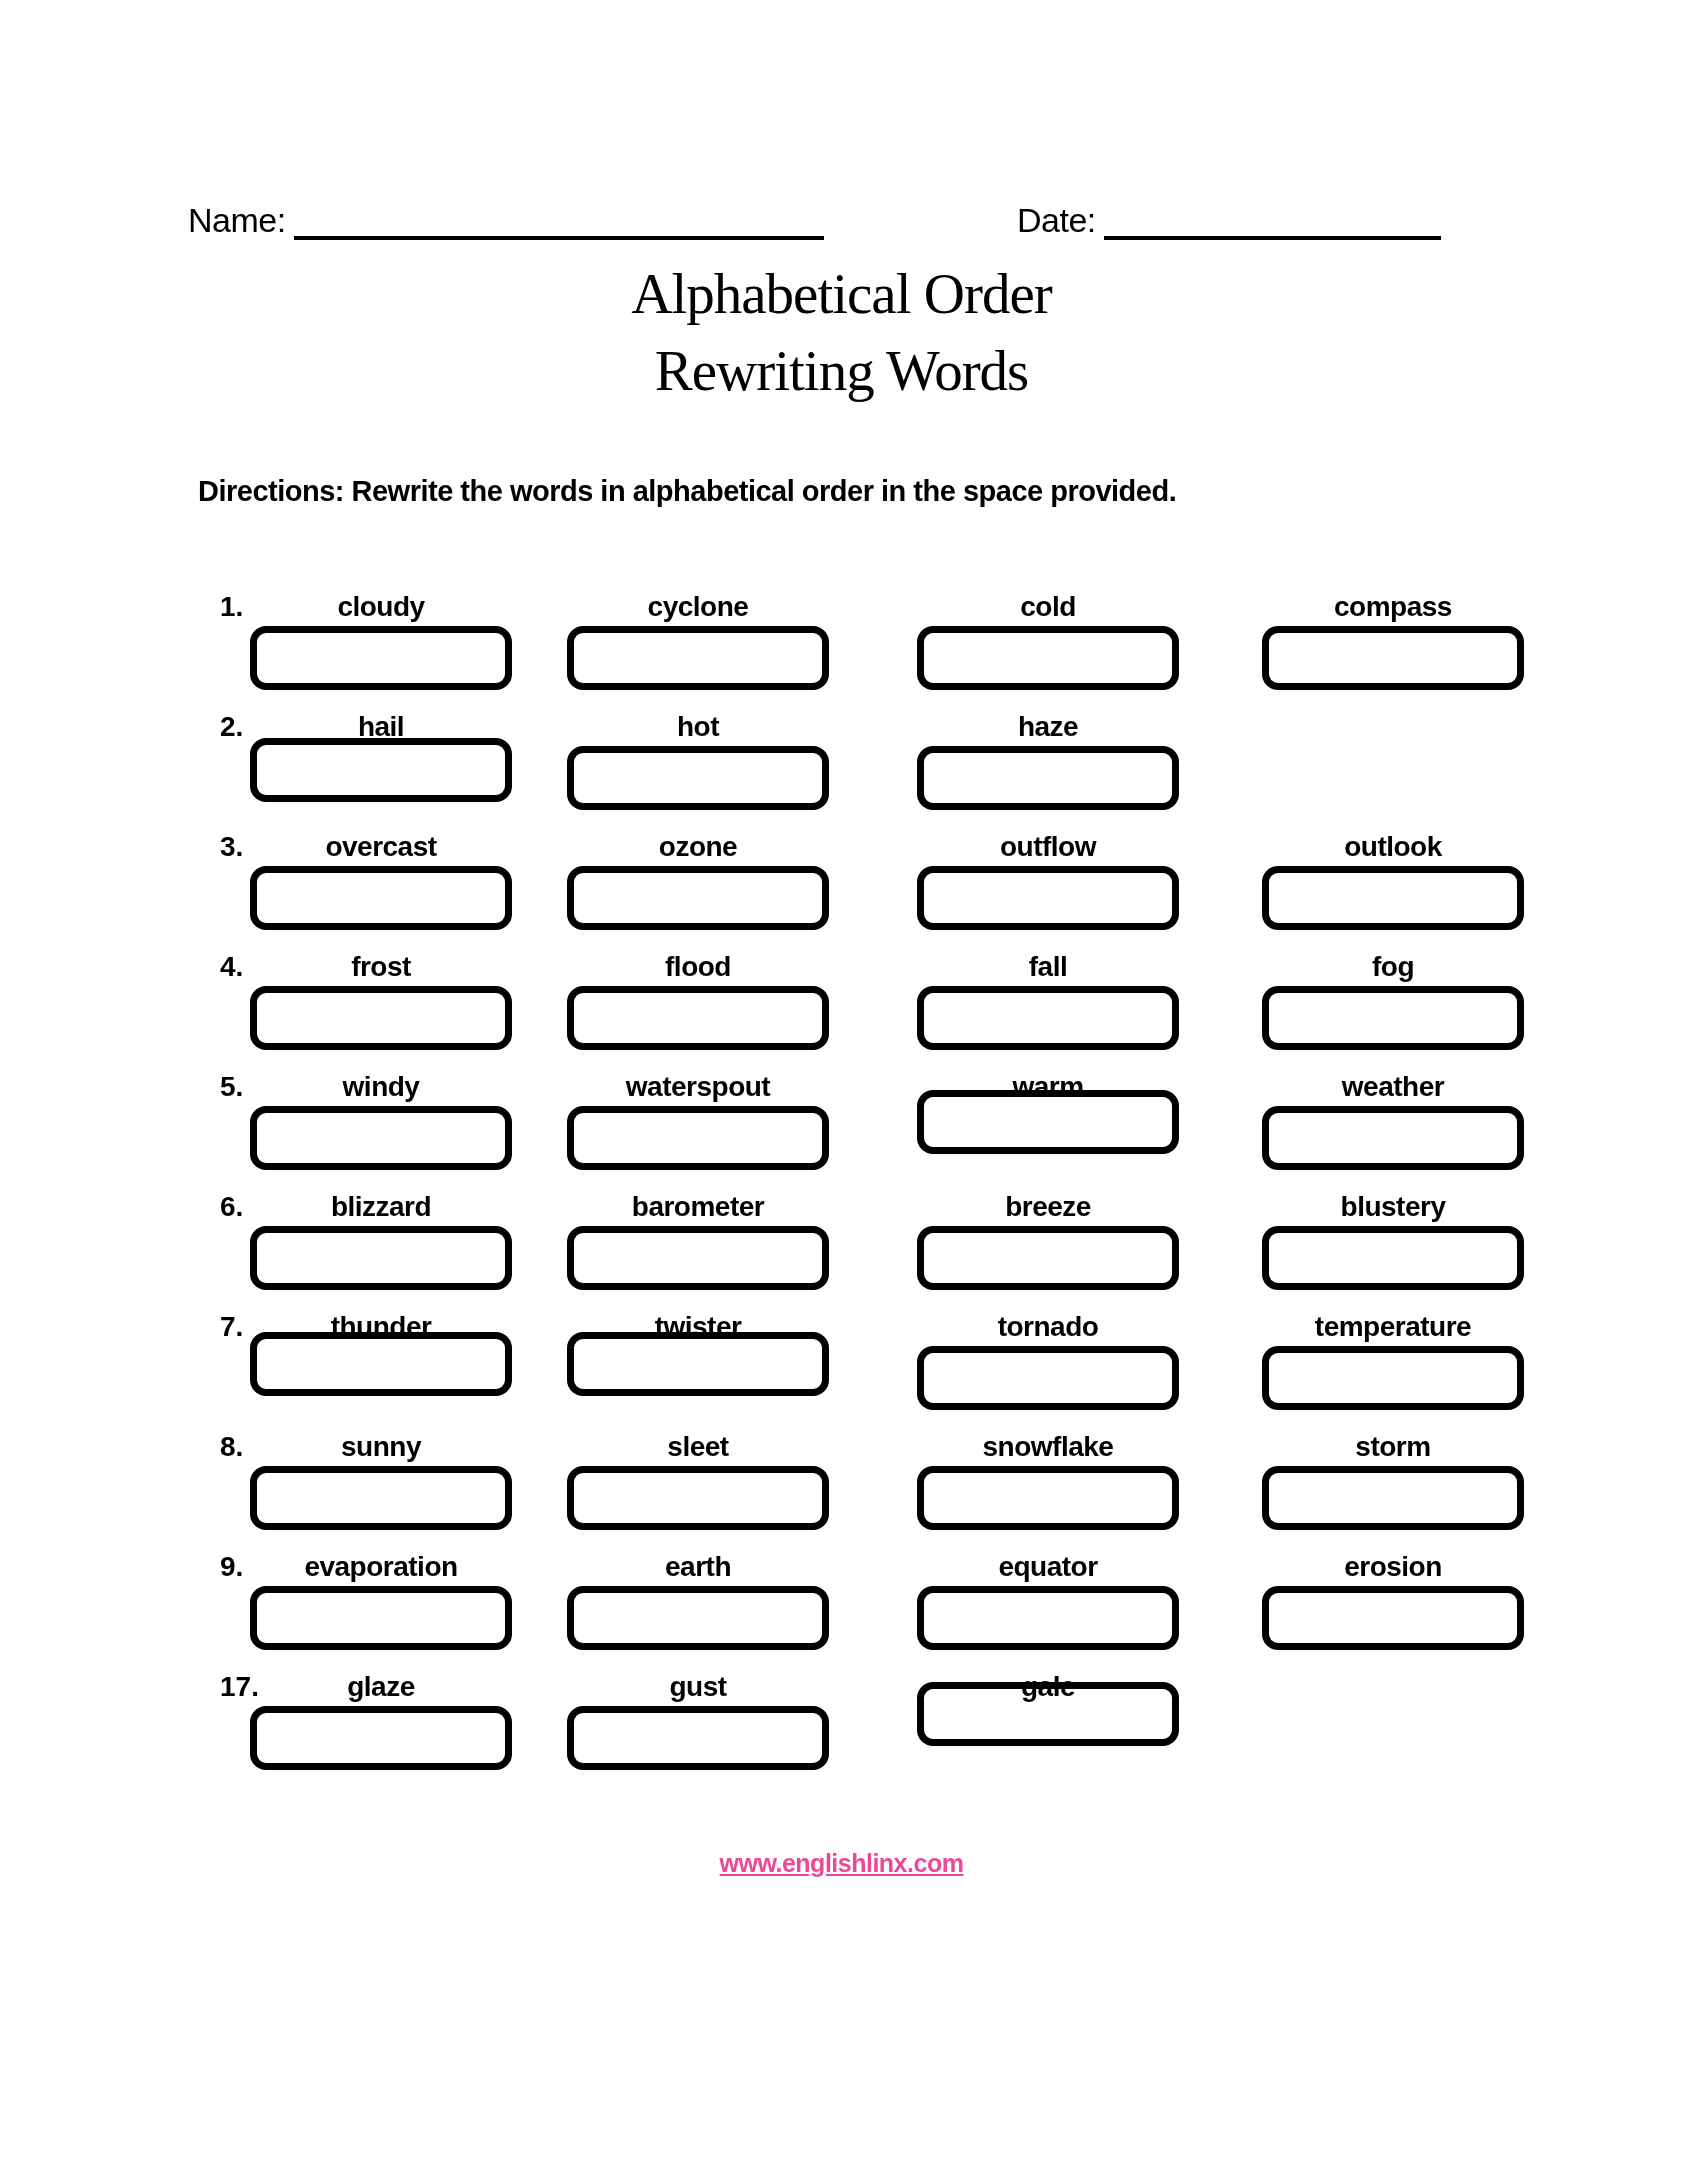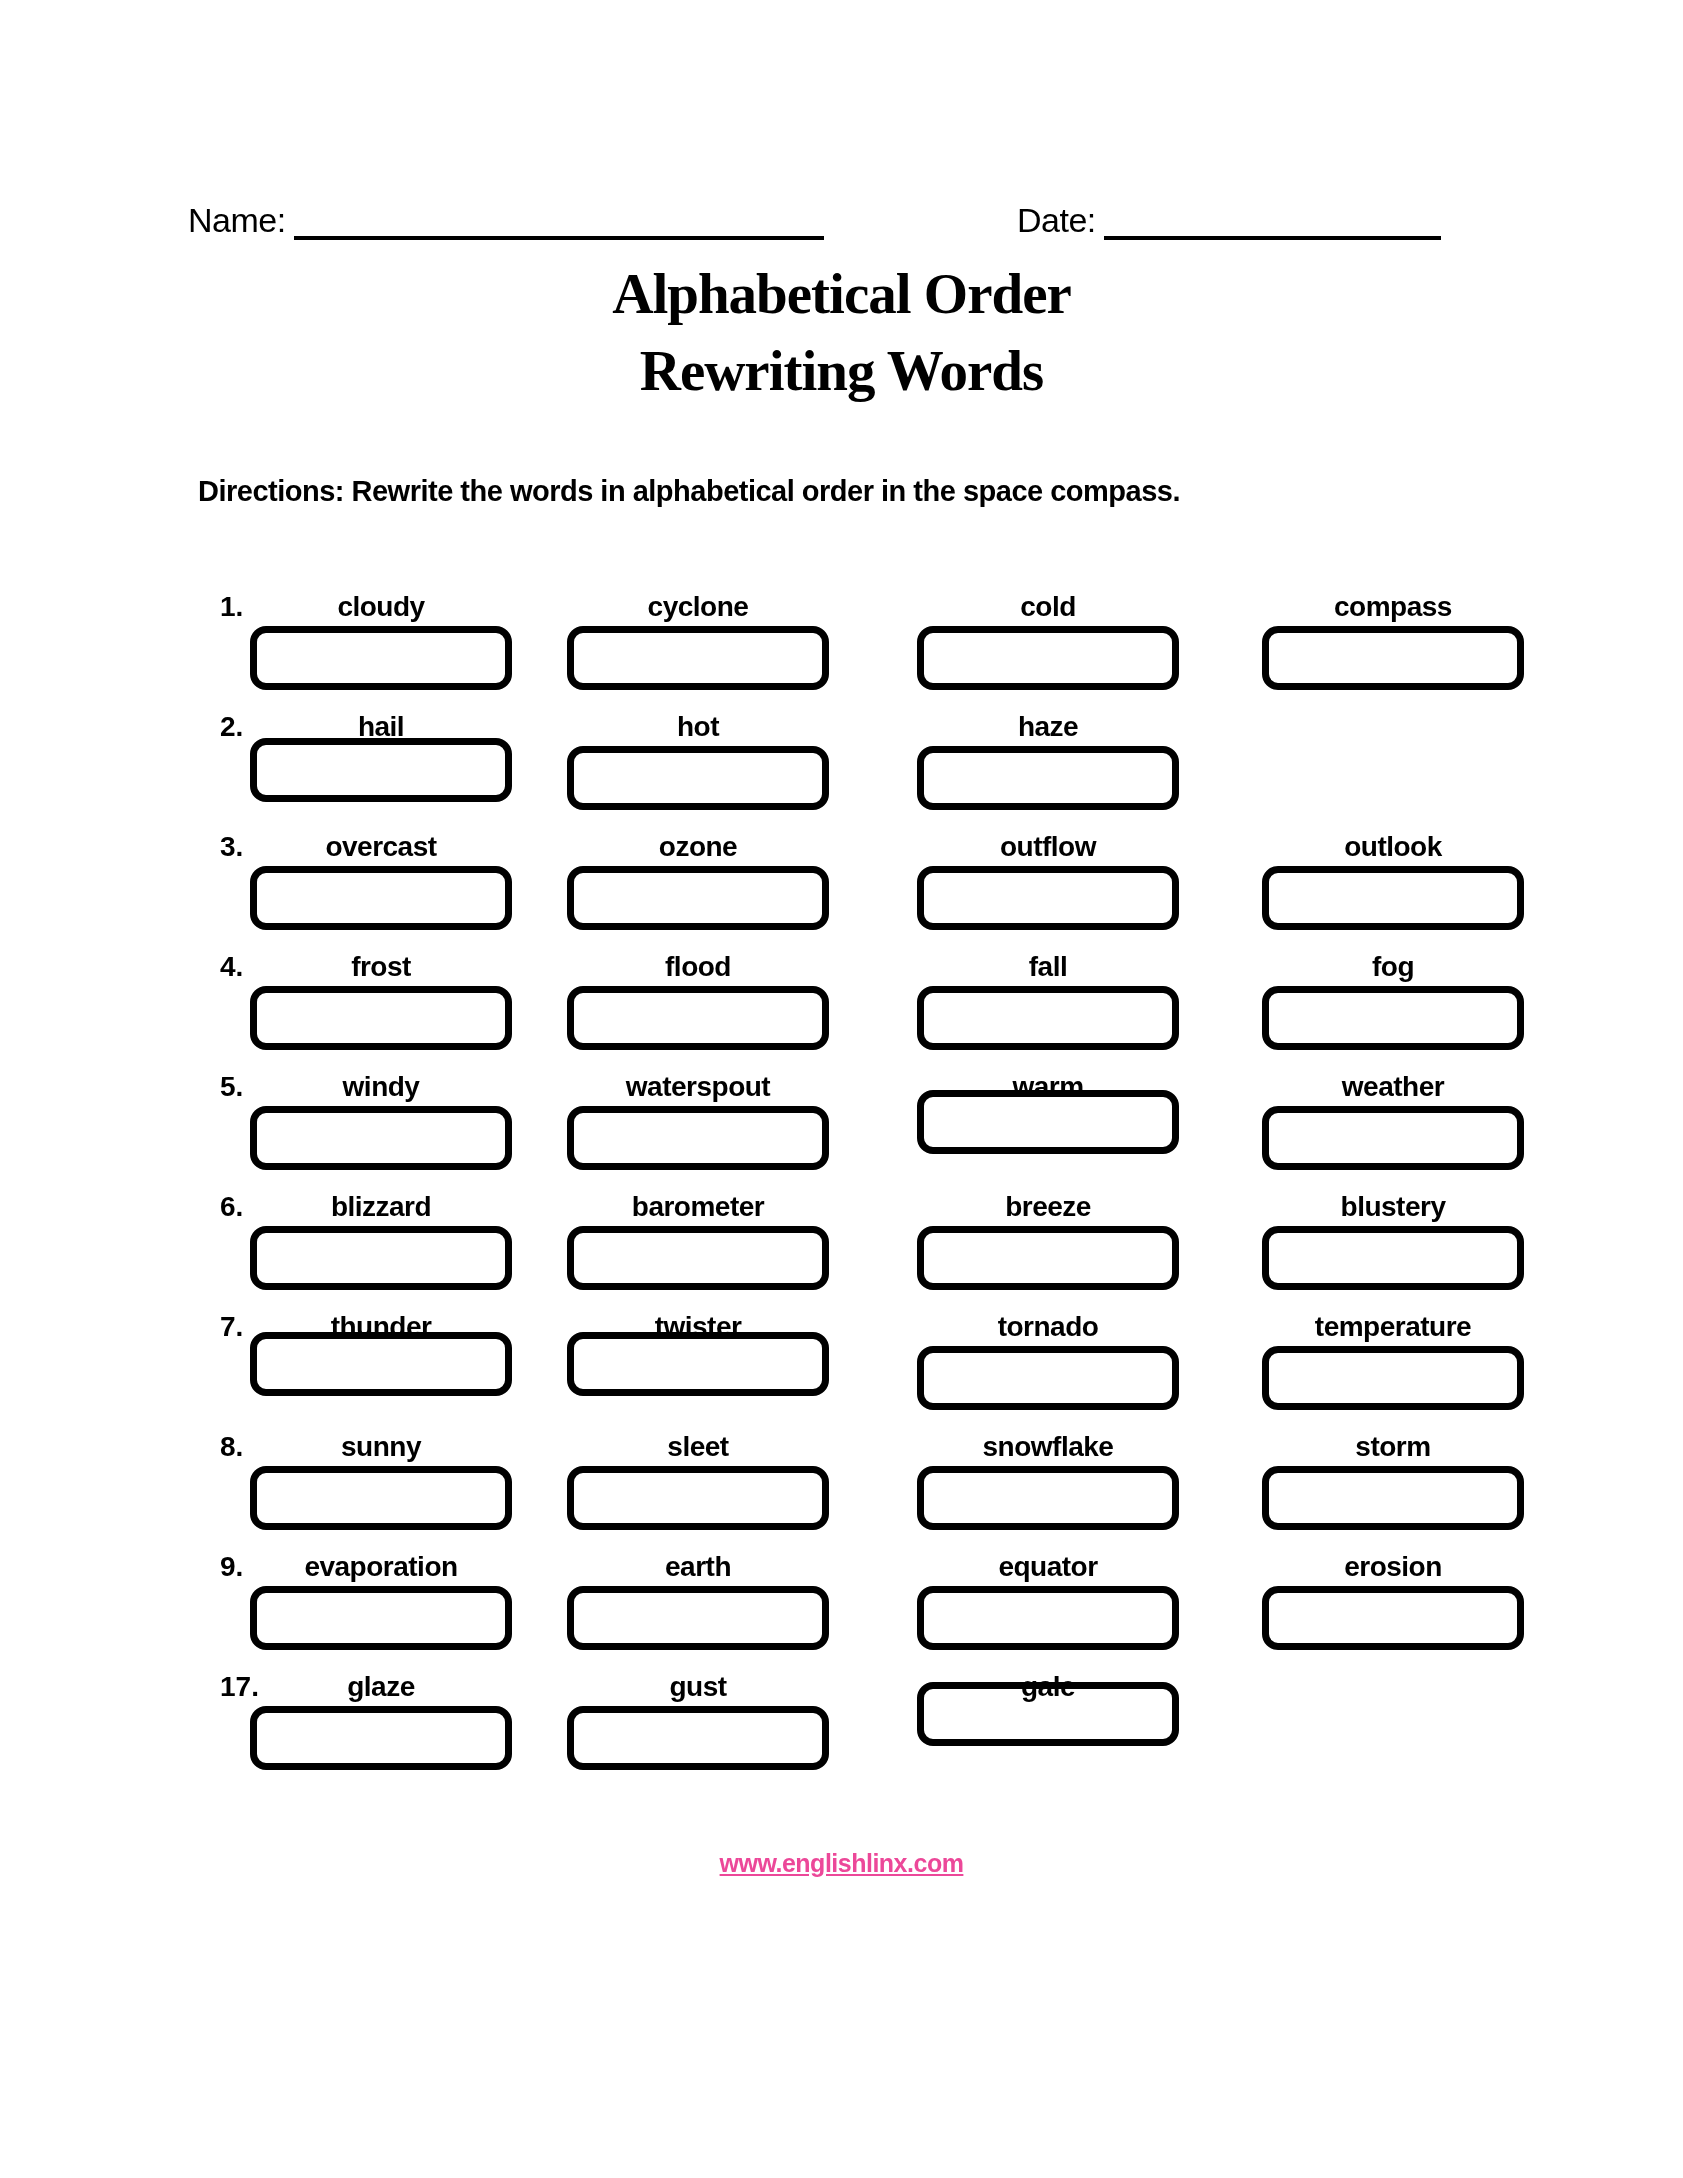--- a/index.html
+++ b/index.html
@@ -22,21 +22,21 @@
     display:inline-block;height:42px;
     border-bottom:4px solid #000;
   }
   .name-field{left:188px;}
   .date-field{left:1017px;}
   
   .title{
     position:absolute;top:255px;left:0;width:1683px;
     text-align:center;
     font-family:"Liberation Serif", serif;
-    font-weight:bold;font-size:57px;line-height:77px;
+    font-weight:normal;font-size:57px;line-height:77px;
     letter-spacing:-1px;
   }
   
   .directions{
     position:absolute;top:475px;left:198px;width:1287px;
     font-size:29px;font-weight:bold;letter-spacing:-0.5px;
   }
   
   .grid{
     position:absolute;top:577px;left:0;width:1683px;
@@ -89,21 +89,21 @@
   <div class="field date-field">
     <span>Date:</span>
     <span class="blank" style="width:337px"></span>
   </div>
 
   <div class="title">
     <div>Alphabetical Order</div>
     <div>Rewriting Words</div>
   </div>
 
-  <div class="directions">Directions: Rewrite the words in alphabetical order in the space compass.</div>
+  <div class="directions">Directions: Rewrite the words in alphabetical order in the space provided.</div>
 
   <div class="grid">
   <div class="wrow">
     <div class="rownum">1.</div>
     <div class="cell">
       <span class="word">cloudy</span>
       <div class="answer-box"></div>
     </div>
     <div class="cell">
       <span class="word">cyclone</span>

